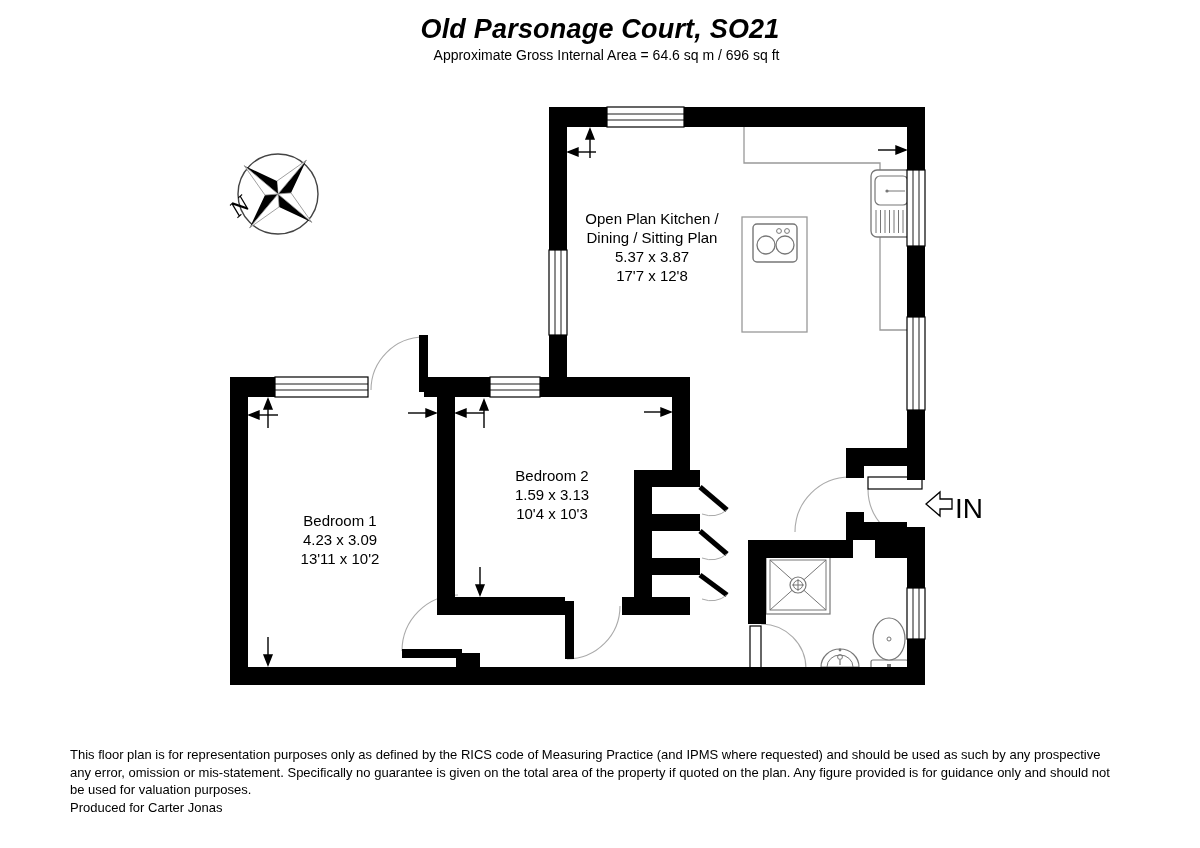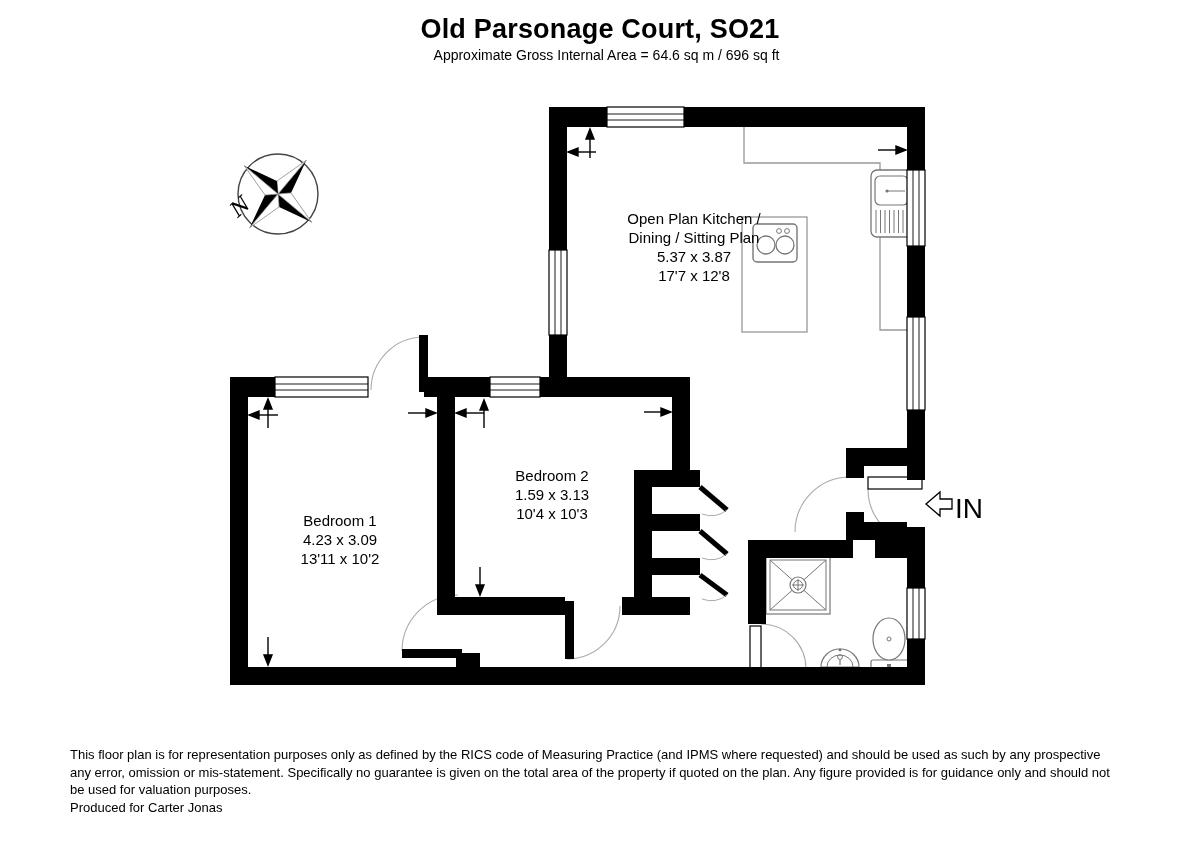--- a/index.html
+++ b/index.html
@@ -1,19 +1,19 @@
 <!DOCTYPE html>
 <html><head>
 <meta charset="utf-8">
 <style>
   html,body{margin:0;padding:0;background:#fff;}
   .page{position:relative;width:1200px;height:848px;background:#fff;overflow:hidden;
         font-family:"Liberation Sans", sans-serif;color:#000;}
   .title-block{position:absolute;top:14px;left:0;width:1200px;text-align:center;}
-  .title-block h1{margin:0;font-size:27px;font-weight:bold;letter-spacing:0.2px;}
+  .title-block h1{margin:0;font-size:27px;font-weight:bold;letter-spacing:0.2px;font-style:italic;}
   .title-block .subtitle{margin:2px 0 0 13px;font-size:14px;}
   svg.plan{position:absolute;left:0;top:0;}
   .room-label{position:absolute;transform:translateX(-50%);text-align:center;
               font-size:15px;line-height:19px;white-space:nowrap;}
   .in-label{position:absolute;left:955px;top:493px;font-size:28px;}
   .footer{position:absolute;left:70px;top:746px;width:1060px;
           font-size:13px;line-height:17.5px;}
   .footer .produced{margin-top:0px;}
 </style>
 </head>
@@ -233,21 +233,21 @@
         <polygon points="896,146 896,154 906,150"></polygon>
       <line x1="666" y1="412" x2="644" y2="412"></line>
         <polygon points="661,408 661,416 671,412"></polygon>
     </g>
 
     <g>
       <polygon points="926,504 940,492 940,499 952,499 952,509 940,509 940,516" fill="#fff" stroke="#000" stroke-width="1.3"></polygon>
     </g>
   </svg>
 
-  <div class="room-label" style="left:652px;top:209px;margin-left:42px;">
+  <div class="room-label" style="left:652px;top:209px;">
     <div>Open Plan Kitchen /</div>
     <div>Dining / Sitting Plan</div>
     <div>5.37 x 3.87</div>
     <div>17'7 x 12'8</div>
   </div>
 
   <div class="room-label" style="left:340px;top:511px;">
     <div>Bedroom 1</div>
     <div>4.23 x 3.09</div>
     <div>13'11 x 10'2</div>

